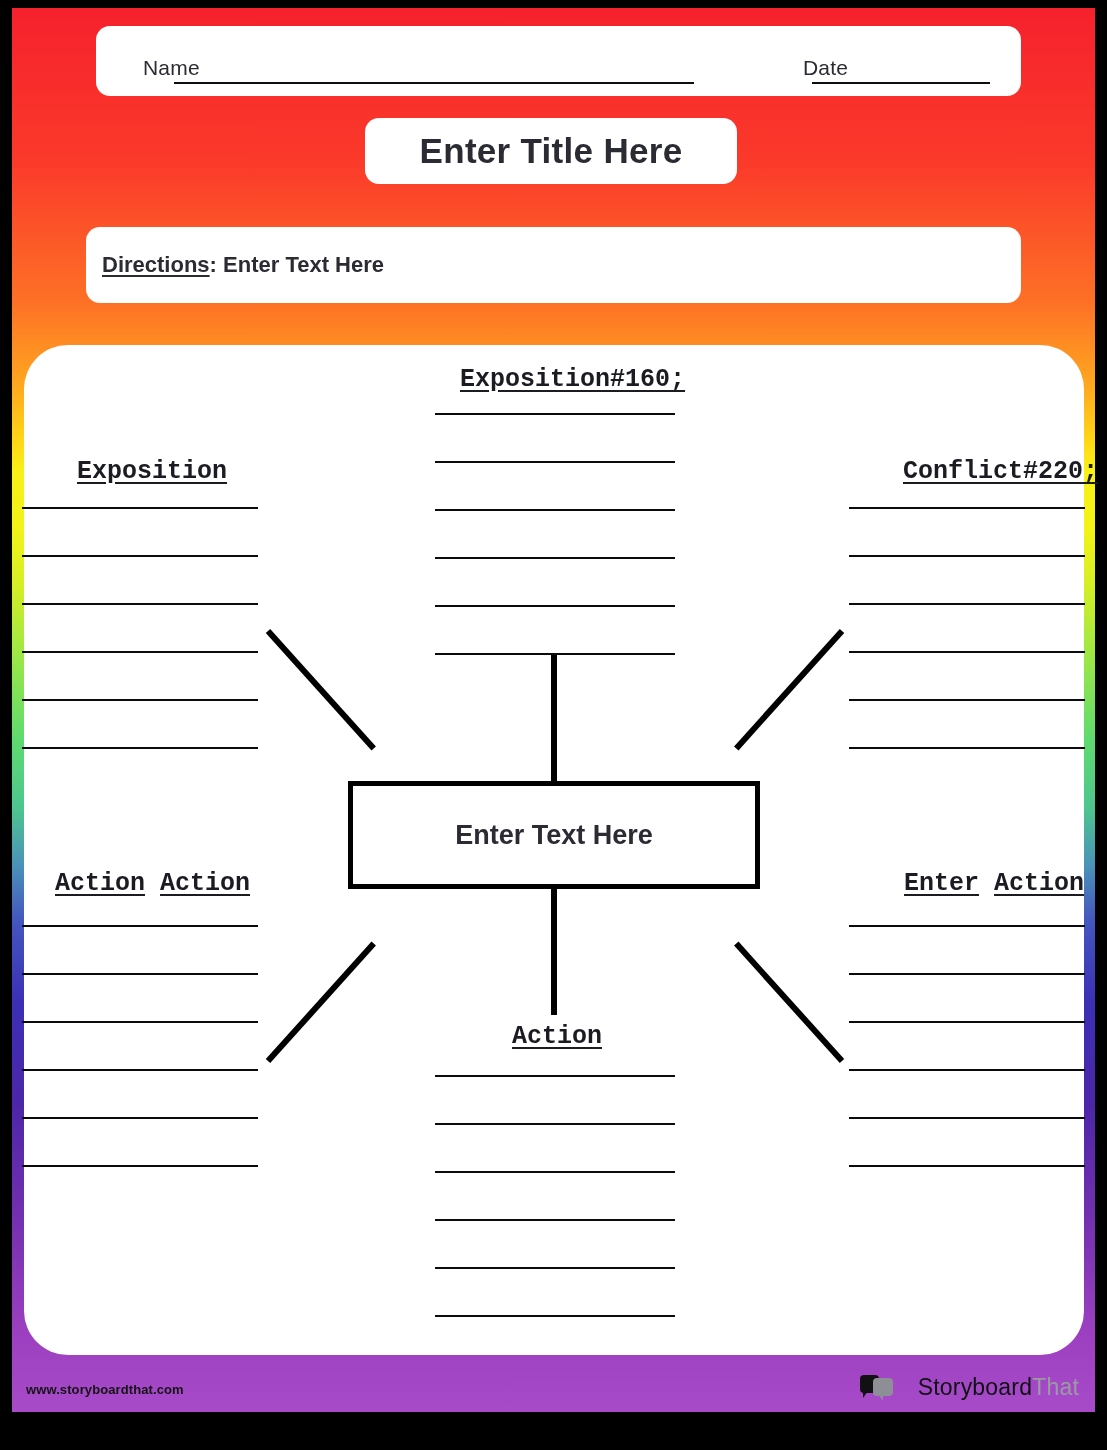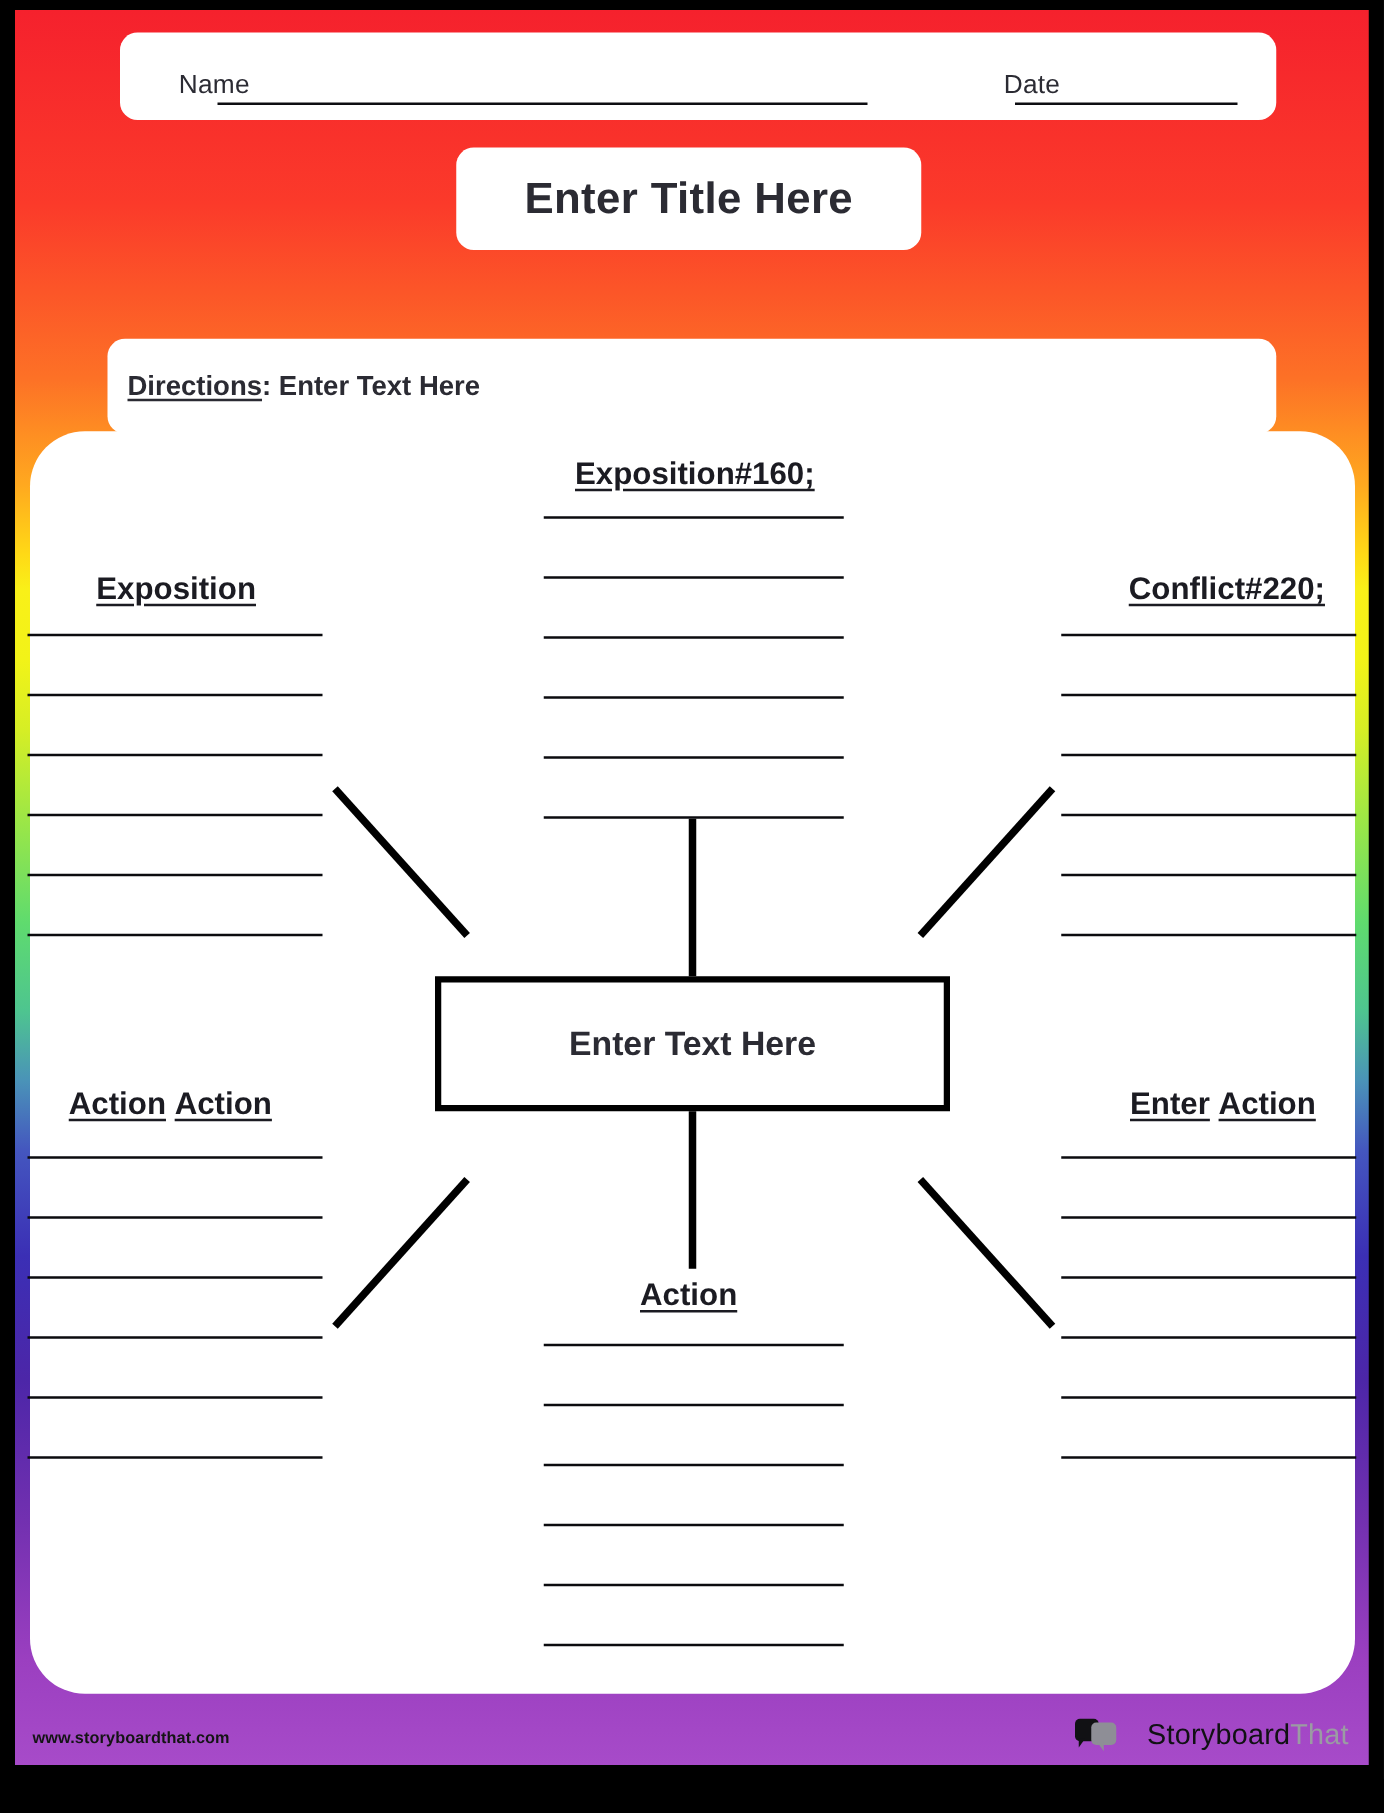--- a/index.html
+++ b/index.html
@@ -76,21 +76,21 @@
   .rule-name { left: 78px; top: 56px; width: 520px; }
   .lbl-date  { left: 684px; top: 30px; }
   .rule-date { left: 716px; top: 56px; width: 178px; }
 
   
   .title-pill {
     position: absolute;
     left: 365px;
     top: 118px;
     width: 372px;
-    height: 82px;
+    height: 66px;
     background: #ffffff;
     border-radius: 14px;
     display: flex;
     align-items: center;
     justify-content: center;
   }
   .title-pill .t {
     font-size: 35px;
     font-weight: 700;
     color: #2b2b33;
@@ -101,21 +101,20 @@
   .directions {
     position: absolute;
     left: 86px;
     top: 227px;
     width: 935px;
     height: 76px;
     background: #ffffff;
     border-radius: 14px;
     display: flex;
     align-items: center;
-    margin-top: 44px;
   }
   .directions .d-inner {
     padding-left: 16px;
     font-size: 22px;
     font-weight: 700;
     color: #2b2b33;
     white-space: nowrap;
   }
   .directions .d-word { text-decoration: underline; text-underline-offset: 3px; }
 
@@ -130,20 +129,21 @@
     border-radius: 44px;
   }
 
   
   .heading {
     position: absolute;
     font-size: 25px;
     font-weight: 700;
     color: #1b1b22;
     white-space: nowrap;
+    font-family: Liberation Mono, monospace;
   }
   .heading .u { text-decoration: underline; text-underline-offset: 4px; }
 
   
   .lineset { position: absolute; }
   .lineset .wl {
     position: absolute;
     height: 0;
     border-bottom: 2.6px solid #0b0b0f;
     left: 0;

